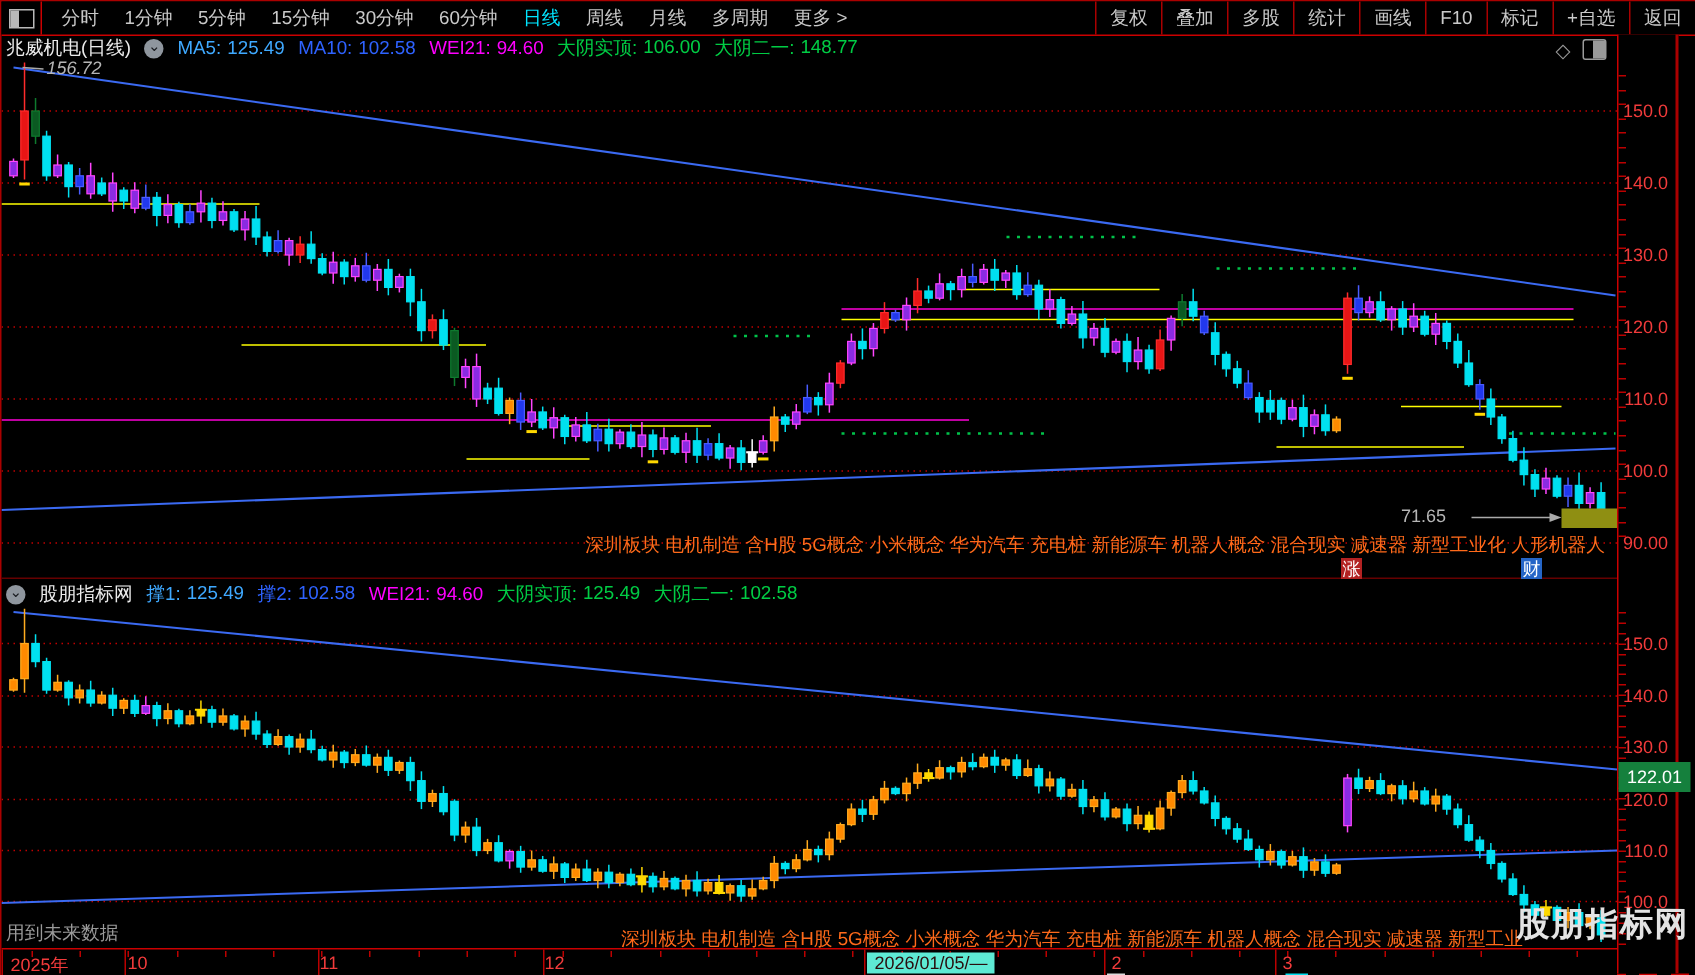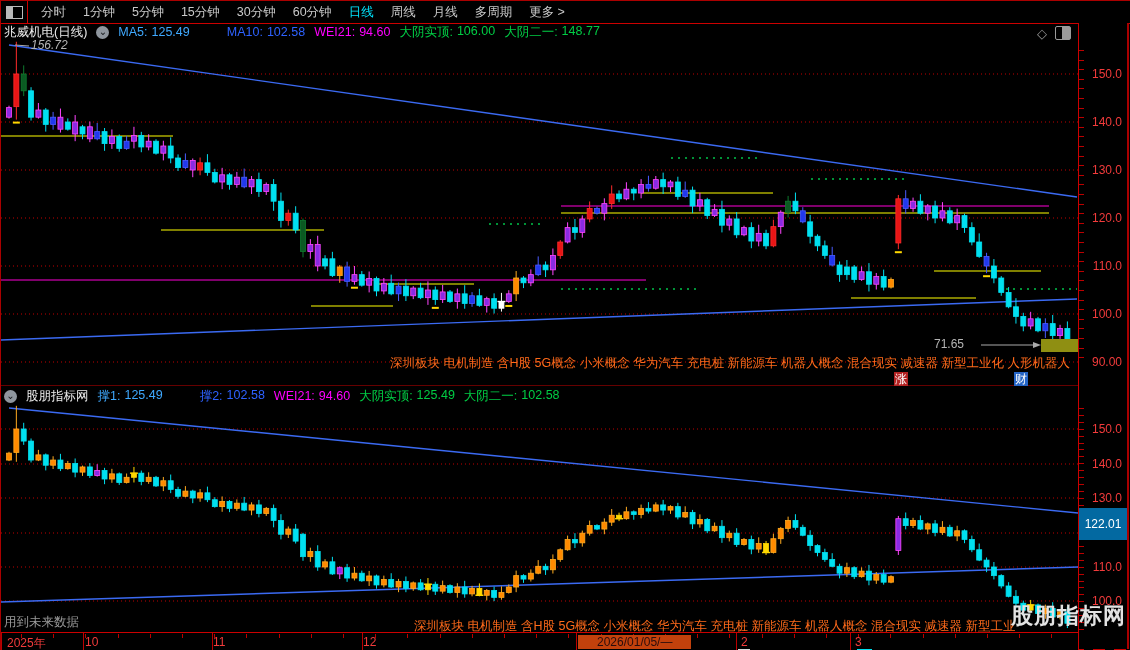--- a/index.html
+++ b/index.html
@@ -19,53 +19,53 @@
   .menu-right span{display:flex;align-items:center;padding:0 9px;border-left:1px solid #a00;}
   
   .hdr{position:absolute;left:3px;height:18px;display:flex;align-items:center;gap:9px;font-size:12.5px;white-space:nowrap;z-index:5;}
   #hdr-top{top:22px;}
   #hdr-bot{top:386px;}
   .stock-name{color:#ececec;}
   .ind-name{color:#ececec;}
   .circle-icon{width:13px;height:13px;border-radius:50%;background:#8f969e;color:#14161a;
     display:inline-flex;align-items:center;justify-content:center;font-size:10px;line-height:10px;}
   .pair{display:inline-flex;gap:4px;}
-  .blue1{color:#3fa9ff;} .blue2{color:#2e62ff;margin-left:28px;} .mag{color:#ff00ff;} .grn{color:#00cc44;text-align:right;}
+  .blue1{color:#3fa9ff;} .blue2{color:#2e62ff;} .mag{color:#ff00ff;} .grn{color:#00cc44;text-align:right;}
   .hdr-icons{position:absolute;top:25px;left:1036px;display:flex;gap:8px;align-items:center;z-index:5;}
   .diamond-glyph{color:#9a9a9a;font-size:13px;line-height:13px;}
   .split-sq{width:14px;height:12px;border:1px solid #9a9a9a;border-radius:2px;
     background:linear-gradient(90deg,transparent 0 45%,#9a9a9a 45% 100%);}
   
   svg{position:absolute;left:0;}
   #svg-top{top:40px;}
   #svg-bot{top:403px;}
   .pane-divider{position:absolute;left:0;top:384px;width:1077px;height:1px;background:#600;}
   
-  #axis-strip{position:absolute;left:1077px;top:22px;width:51px;height:626px;background:#000;
+  #axis-strip{position:absolute;left:1077px;top:22px;width:41px;height:626px;background:#000;
     border-left:1px solid #c00;border-right:2px solid #a00;box-sizing:border-box;z-index:6;}
   .ax-label{position:absolute;right:5px;color:#f23b3b;font-size:12px;}
   .ax-tick{position:absolute;left:0;width:5px;height:1px;background:#b00;}
-  #price-marker{position:absolute;left:1078px;top:507px;width:48px;height:32px;background:#0369a1;
+  #price-marker{position:absolute;left:1078px;top:507px;width:48px;height:20px;background:#15803d;
     color:#fff;font-size:12px;display:flex;align-items:center;justify-content:center;z-index:7;}
   
   .chart-label{position:absolute;color:#b5b5b5;font-size:12px;z-index:4;}
   #lbl-high{left:30px;top:37px;font-style:italic;}
   #lbl-last{left:933px;top:336px;}
   .concept-row{position:absolute;color:#ff6a1a;font-size:12.5px;white-space:nowrap;z-index:4;}
   #concept-top{right:60px;top:354px;text-align:right;}
   #concept-bot{left:413px;top:617px;}
   .badge{position:absolute;font-size:12px;color:#fff;padding:0 1px;line-height:14px;z-index:5;}
   #badge-zhang{left:893px;top:371px;background:#b32222;}
   #badge-cai{left:1013px;top:371px;background:#2565c7;}
   #future-note{position:absolute;left:3px;top:613px;color:#9a9a9a;font-size:12.5px;z-index:4;}
   
   #date-axis{position:absolute;left:0;top:631px;width:1077px;height:17px;background:#000;
     border-top:1px solid #c00;font-size:12px;color:#f23b3b;z-index:5;}
   .dt-label{position:absolute;top:2px;white-space:nowrap;}
-  .dt-label.hl{background:#c2410c;color:#2a0d0d;padding:0 19px;}
+  .dt-label.hl{background:#5eead4;color:#2a0d0d;padding:0 5px;}
   .dt-sep{position:absolute;top:0;width:1px;height:17px;background:#b00;}
   .dt-tick{position:absolute;top:1px;width:1px;height:4px;background:#b00;}
   #bottom-strip{position:absolute;left:0;top:648px;width:1130px;height:2px;
     background:repeating-linear-gradient(90deg,#c00 0 12px,transparent 12px 21px);}
   .strip-dash{position:absolute;top:648px;height:2px;z-index:6;}
   
   #watermark{position:absolute;right:4px;top:604px;text-align:right;font-weight:bold;z-index:30;line-height:22px;}
   #watermark .w1{font-size:22px;color:#e3e3e3;letter-spacing:1px;}
   #watermark .w2{font-size:20px;color:#d8d8d8;}
 </style>
@@ -83,20 +83,31 @@
       <span>1分钟</span>
       <span>5分钟</span>
       <span>15分钟</span>
       <span>30分钟</span>
       <span>60分钟</span>
       <span class="active">日线</span>
       <span>周线</span>
       <span>月线</span>
       <span>多周期</span>
       <span>更多 &gt;</span>
+    </div>
+    <div class="menu-right">
+      <span>复权</span>
+      <span>叠加</span>
+      <span>多股</span>
+      <span>统计</span>
+      <span>画线</span>
+      <span>F10</span>
+      <span>标记</span>
+      <span>+自选</span>
+      <span>返回</span>
     </div>
   </div>
 
   <div class="hdr" id="hdr-top">
     <span class="stock-name">兆威机电(日线)</span>
     <span class="circle-icon">⌄</span>
     <span class="pair blue1">
         <span>MA5:</span>
         <span>125.49</span>
       </span>

